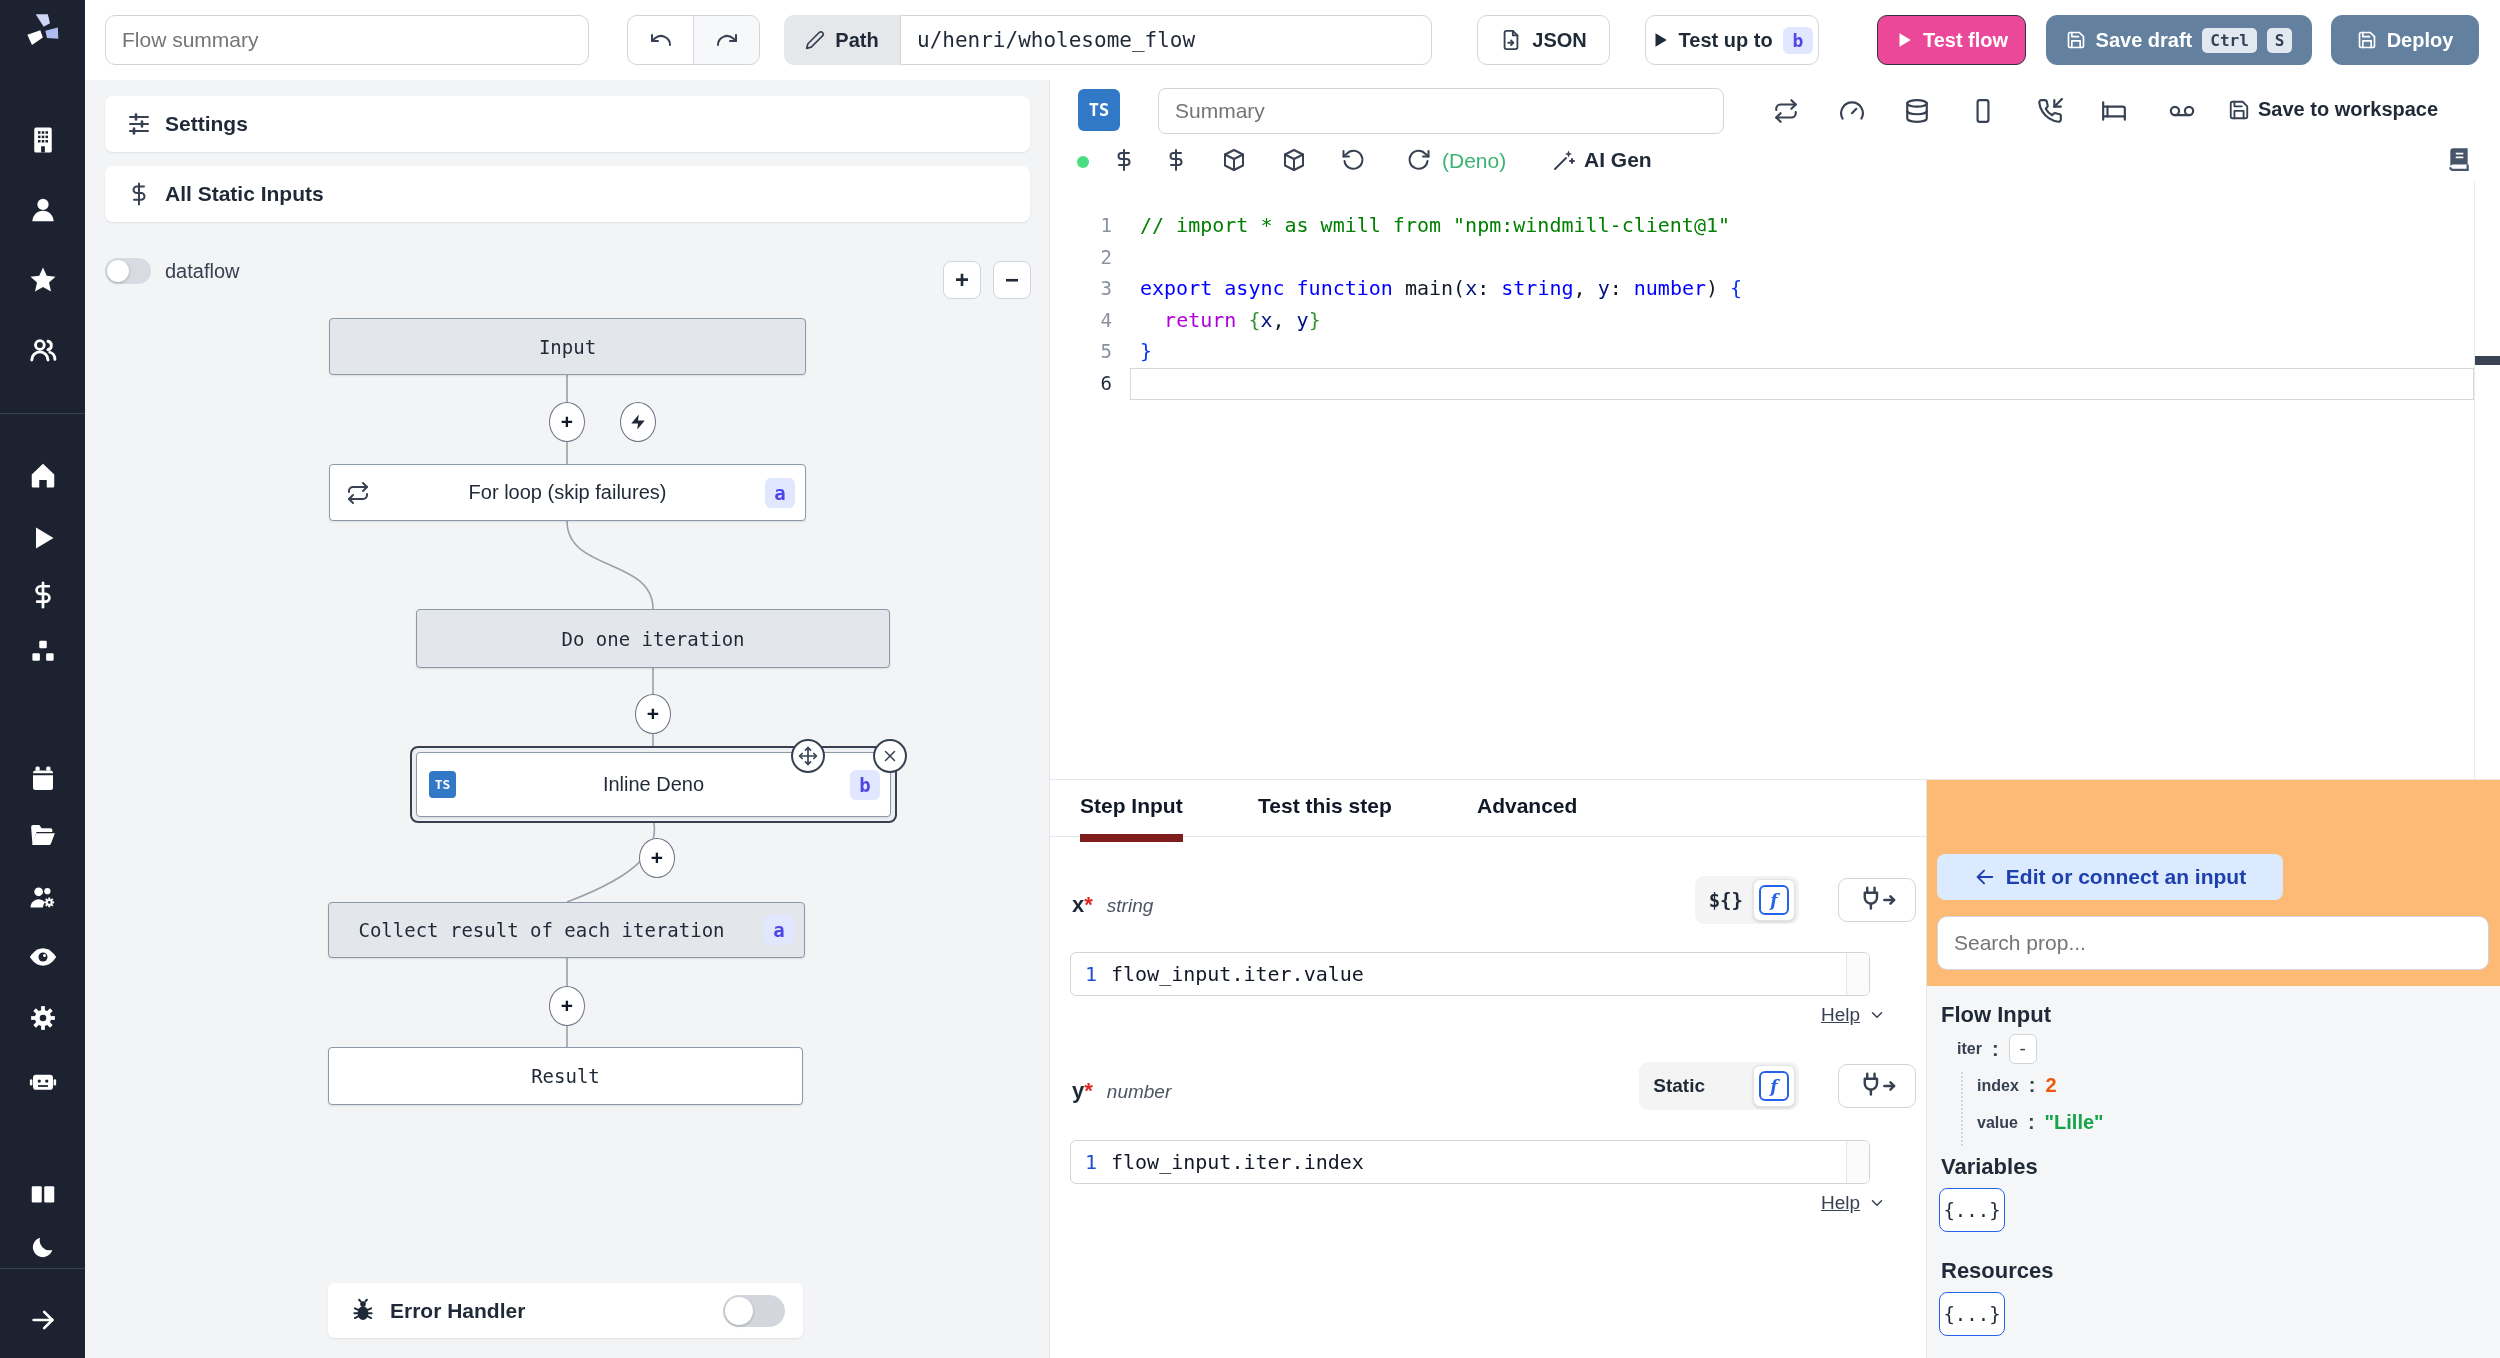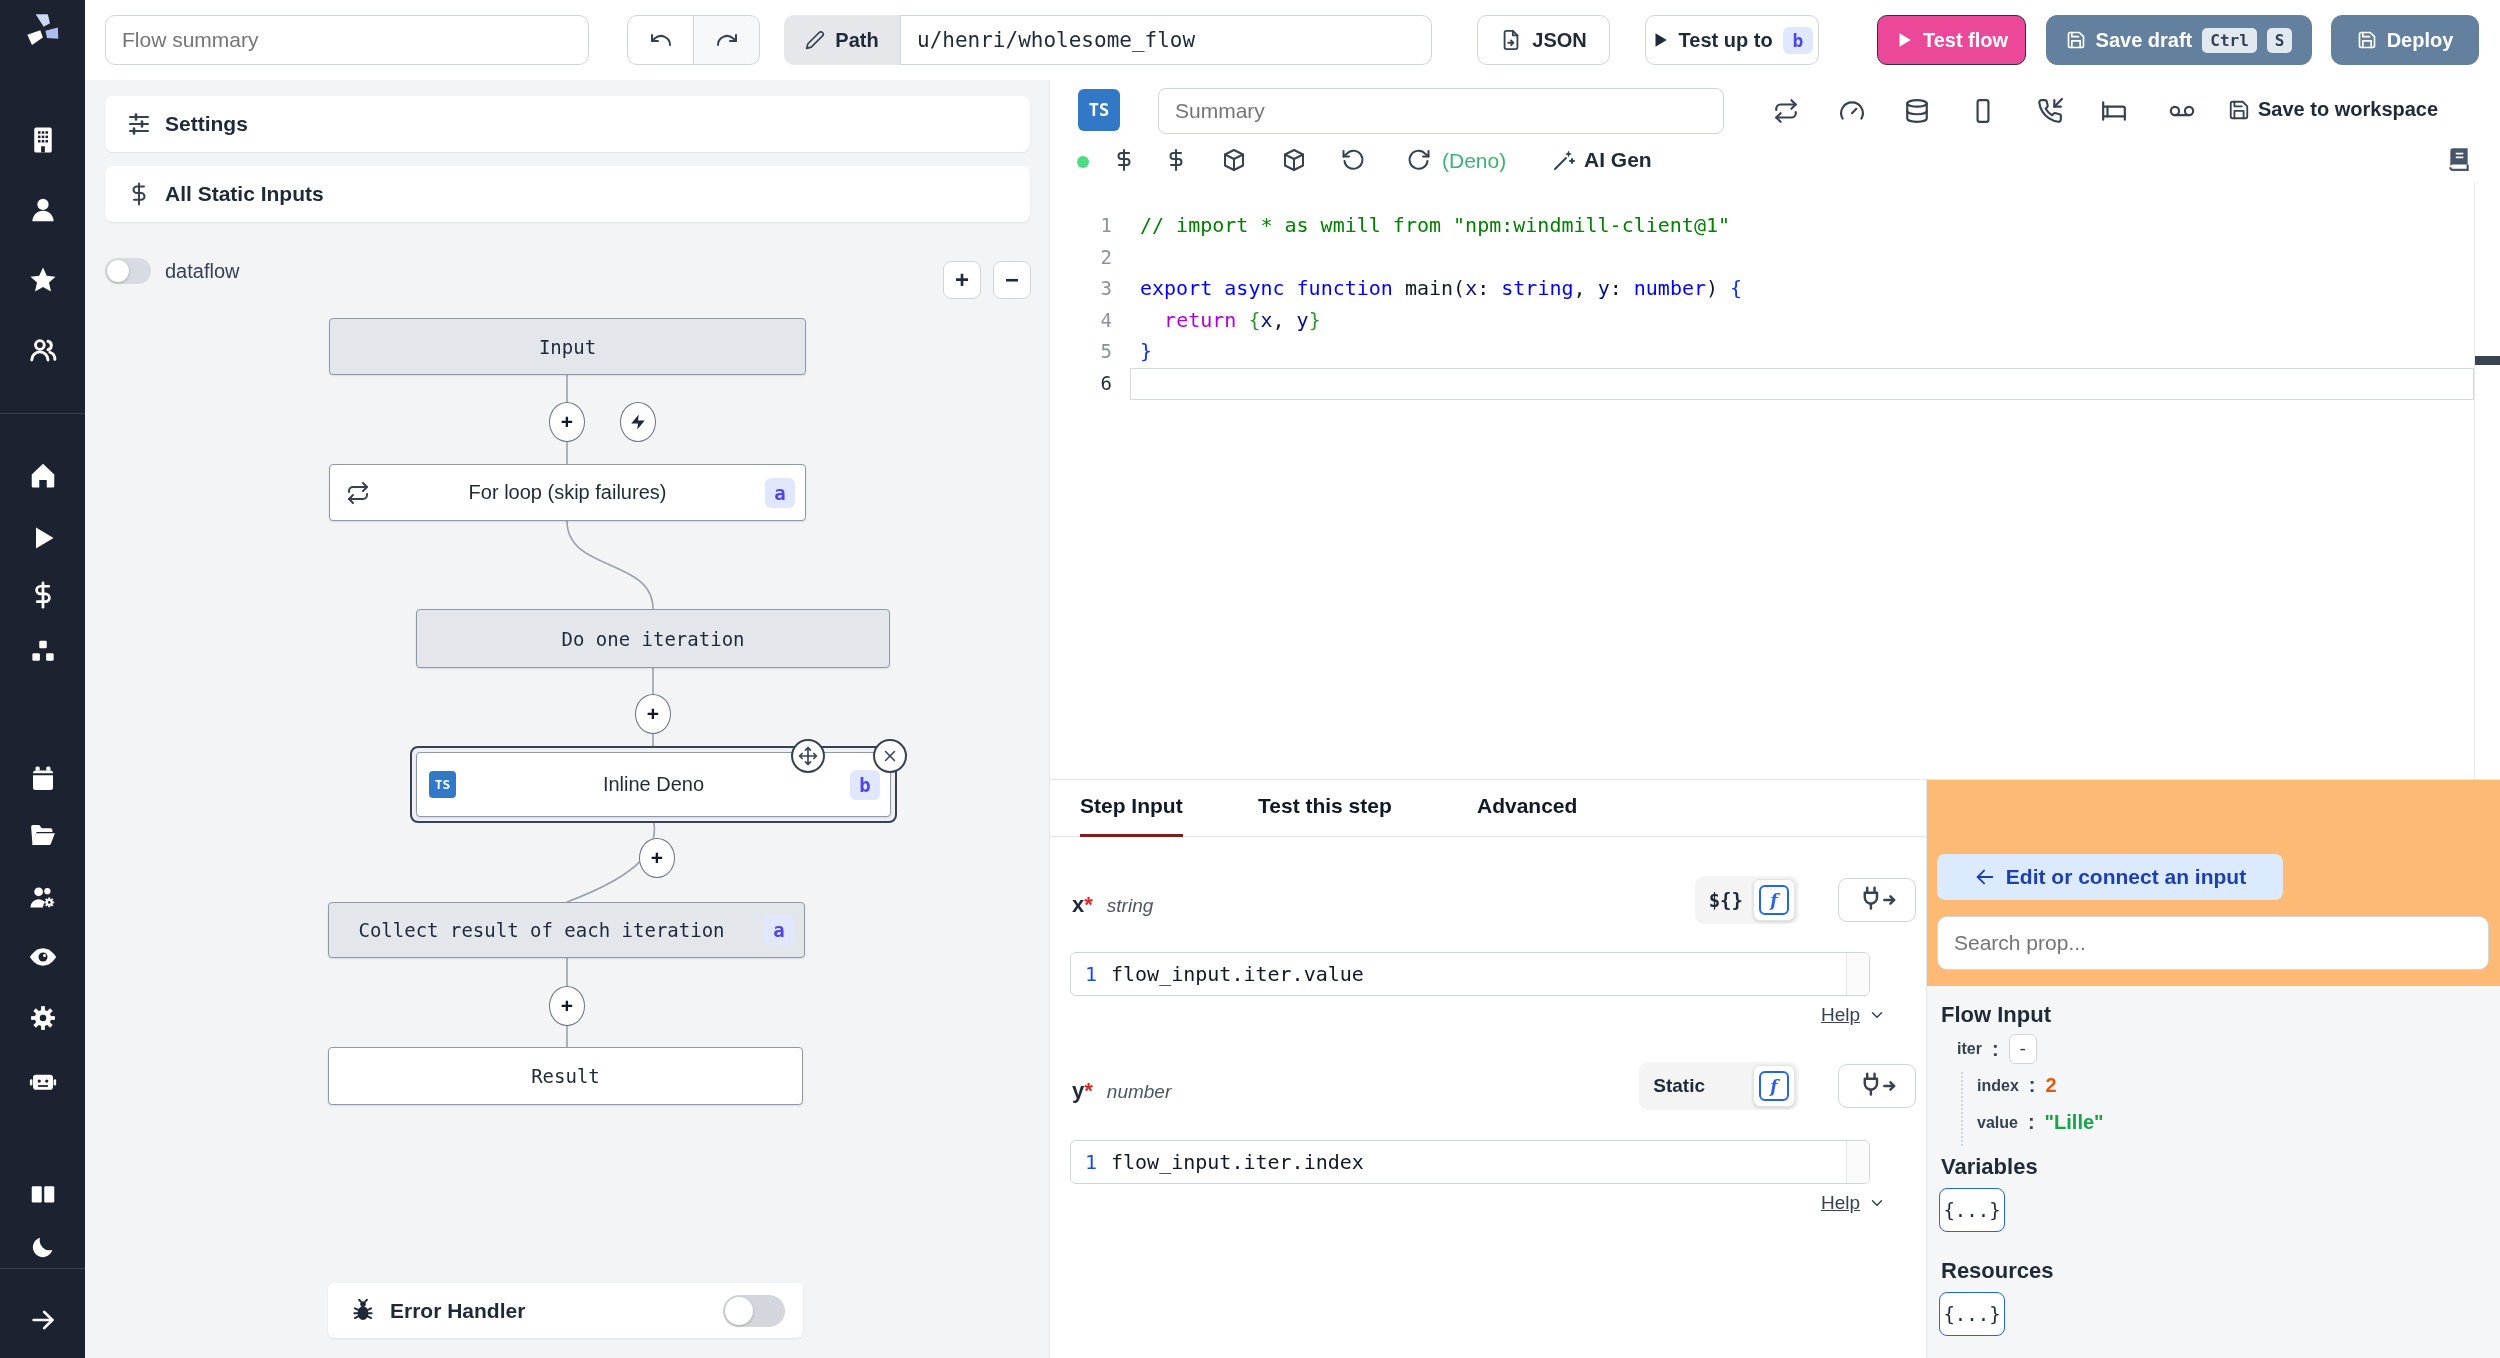--- a/index.html
+++ b/index.html
@@ -539,21 +539,21 @@
         <div class="code-line"><span class="tk-b1">}</span></div>
         <div class="code-line"></div>
       </div>
     <div class="abs" style="left:1424px;top:102px;width:26px;height:598px;border-left:1px solid #e8eaed;box-sizing:border-box;">
       <div style="position:absolute;left:0;top:174px;width:100%;height:9px;background:#3a4354;"></div>
     </div>
   </div>
 
   <div class="step-panel">
     <div class="abs" style="left:0;top:0;width:877px;height:57px;border-bottom:1px solid #e5e7eb;box-sizing:border-box;">
-      <span class="tab abs" style="left:30px;top:14px;border-bottom:3px solid #7f1d1d;padding-bottom:16px;">Step Input</span>
+      <span class="tab abs" style="left:30px;top:14px;border-bottom:8px solid #7f1d1d;padding-bottom:16px;">Step Input</span>
       <span class="tab abs" style="left:208px;top:14px;">Test this step</span>
       <span class="tab abs" style="left:427px;top:14px;">Advanced</span>
     </div>
 
     <div class="abs" style="left:22px;top:112px;"><span style="font-size:22px;font-weight:700;">x</span><span style="font-size:22px;font-weight:700;color:#dc2626;">*</span><span style="font-size:19px;font-style:italic;color:#4b5563;margin-left:14px;">string</span></div>
     <div class="toggle-group" style="right:127px;top:96px;">
       <span class="mode-label mono">${}</span>
       <span class="f-chip">
           <span class="f-icon">f</span>
         </span>

